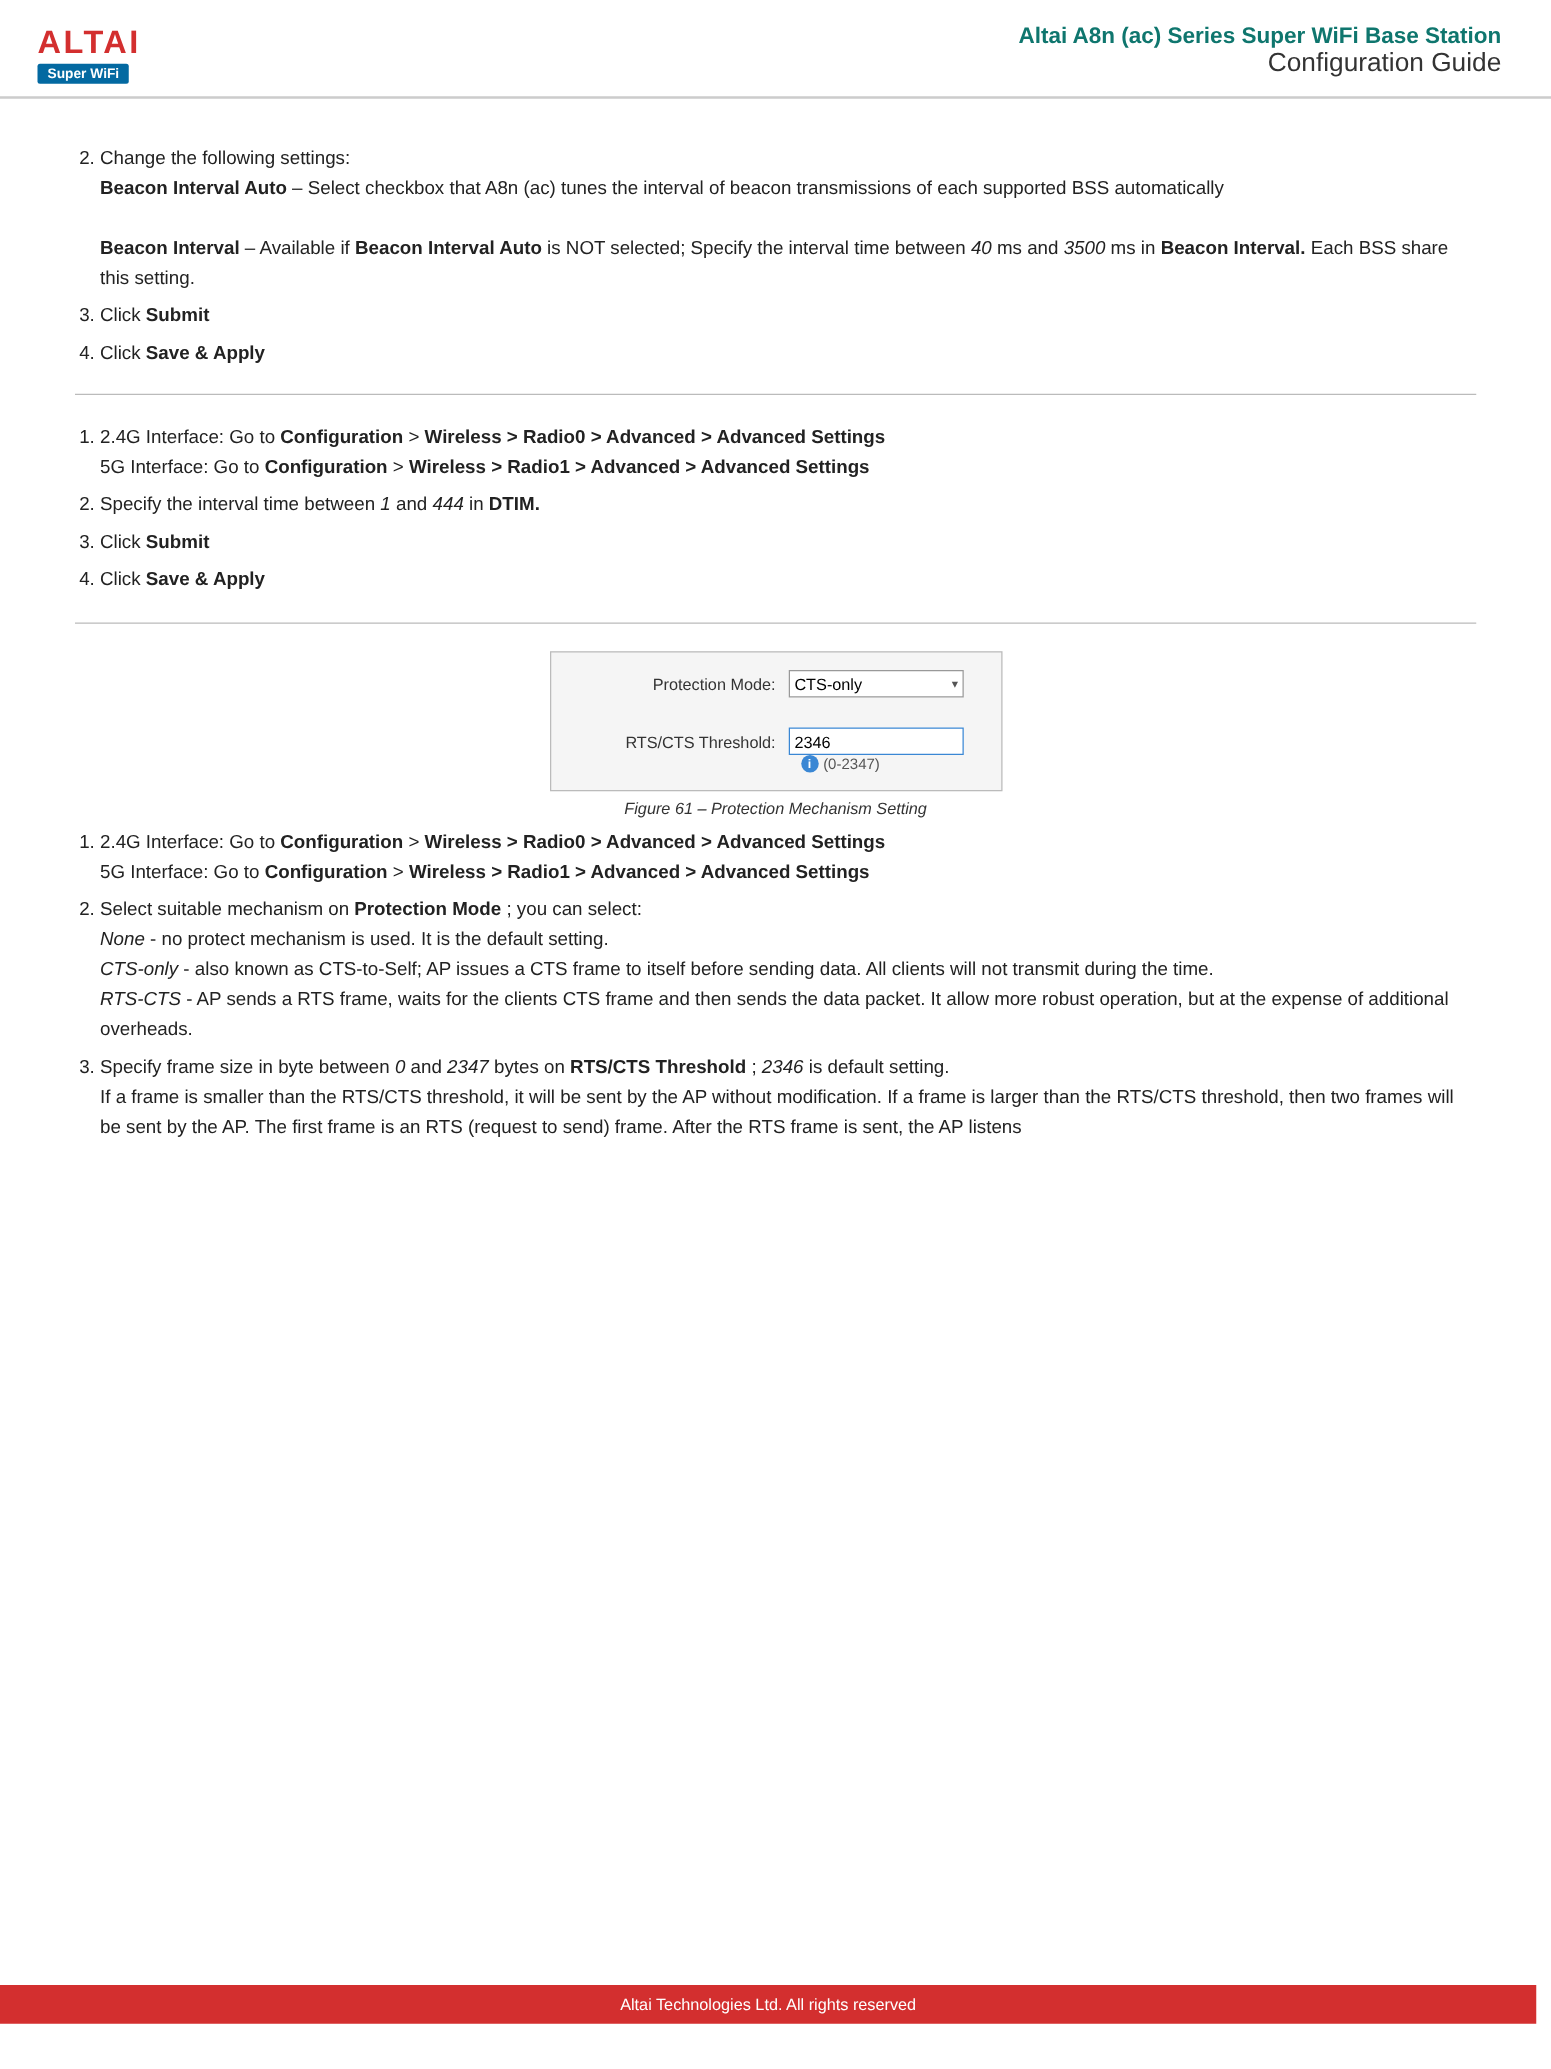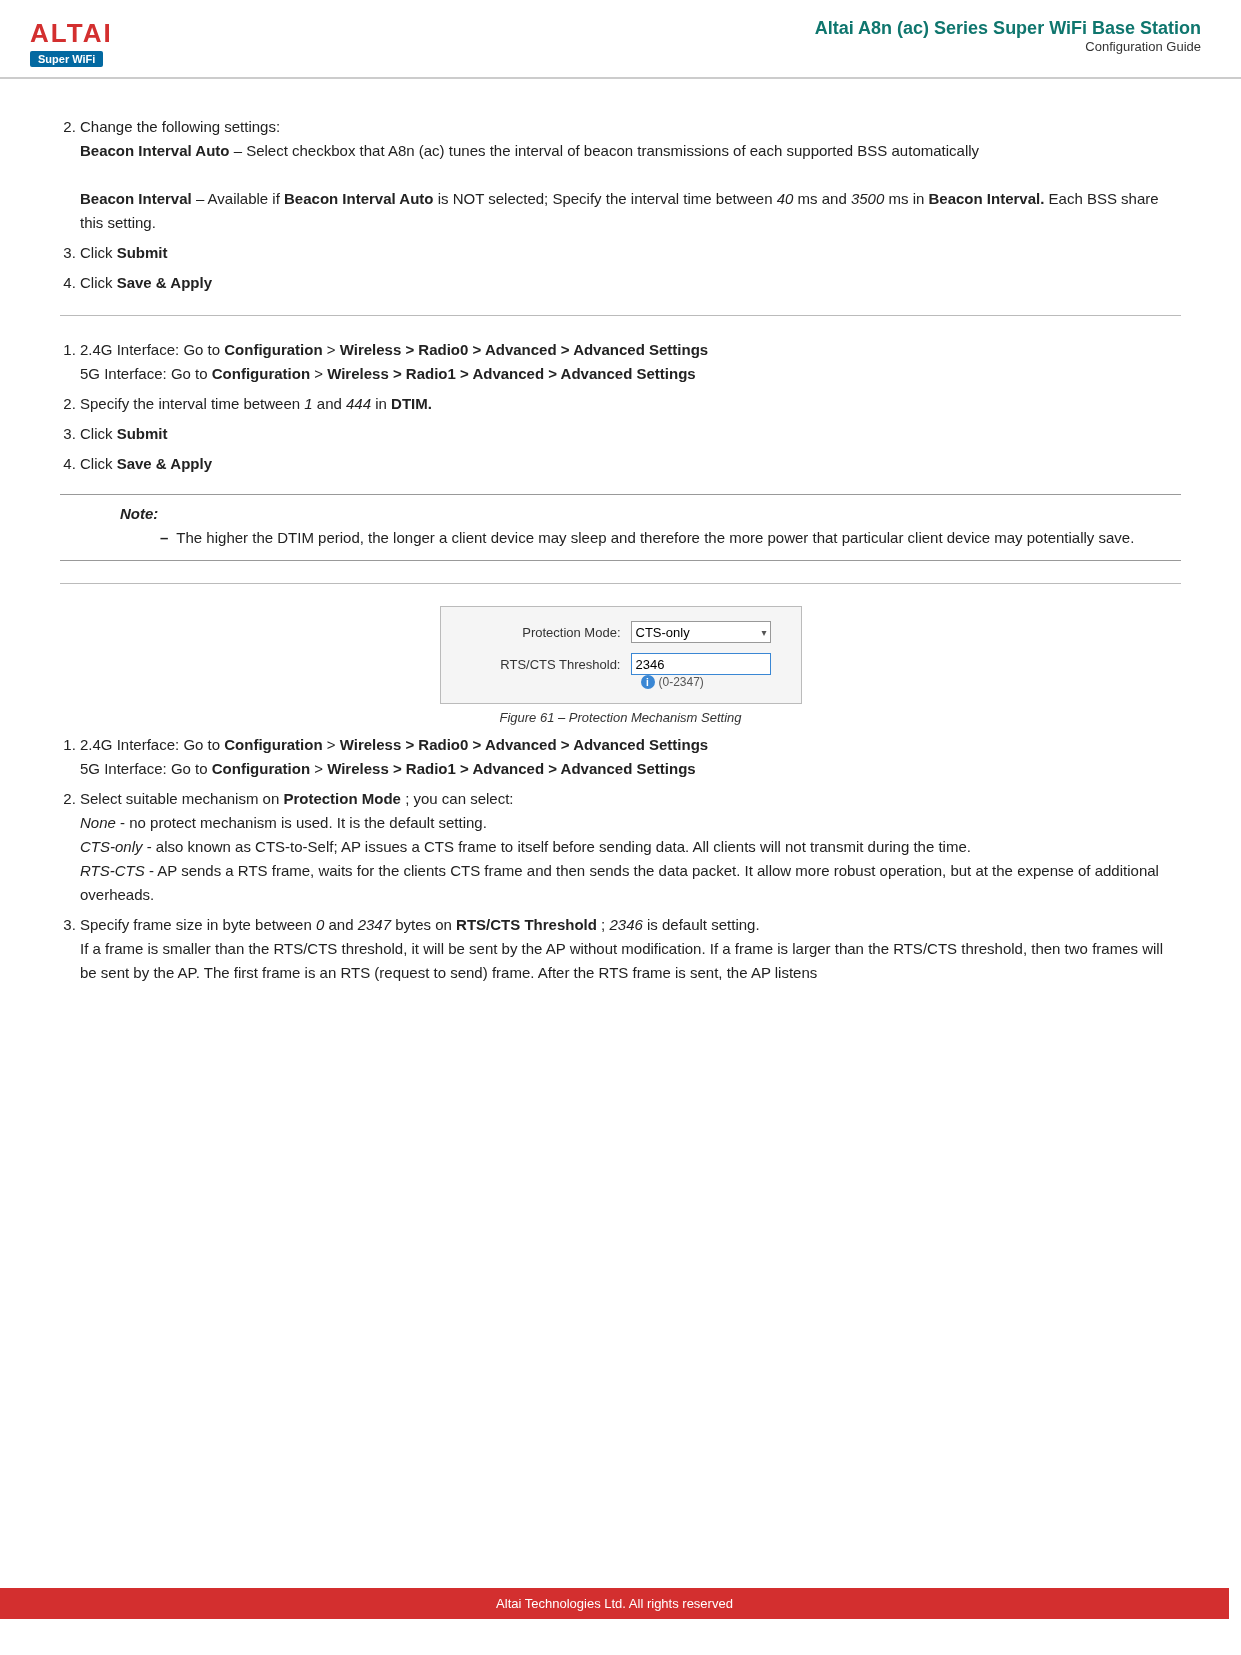--- a/index.html
+++ b/index.html
@@ -34,21 +34,21 @@
     }
     .header-title {
       text-align: right;
     }
     .header-title .product {
       color: #0f766e;
       font-size: 18px;
       font-weight: bold;
     }
     .header-title .subtitle {
-      font-size: 13px;
+      font-size: 21px;
       color: #333;
     }
 
     
     .content {
       padding: 36px 60px 30px 60px;
     }
 
     
     ol {
@@ -110,21 +110,21 @@
       align-items: center;
       margin: 18px 0 8px 0;
     }
     .figure-box {
       border: 1px solid #bbb;
       background: #f5f5f5;
       padding: 14px 30px 14px 30px;
       min-width: 340px;
       display: flex;
       flex-direction: column;
-      gap: 10px;
+      gap: 24px;
     }
     .form-row {
       display: flex;
       align-items: center;
       gap: 0;
     }
     .form-label {
       font-size: 13px;
       color: #333;
       text-align: right;
@@ -296,29 +296,20 @@
     <li>
       <span>Click </span>
       <span class="bold">Submit</span>
     </li>
     <li>
       <span>Click </span>
       <span class="bold">Save &amp; Apply</span>
     </li>
   </ol>
 
-  <div class="note-box">
-    <div class="note-label">Note:</div>
-    <div class="note-content">
-      <div class="dash-item">
-        <span class="dash">–</span>
-        <span>The higher the DTIM period, the longer a client device may sleep and therefore the more power that particular client device may potentially save.</span>
-      </div>
-    </div>
-  </div>
 
   <hr class="divider">
 
 
   <div class="figure-container">
     <div class="figure-box">
       <div class="form-row">
         <span class="form-label">Protection Mode:</span>
         <div class="select-wrapper">
           <select class="form-select">

